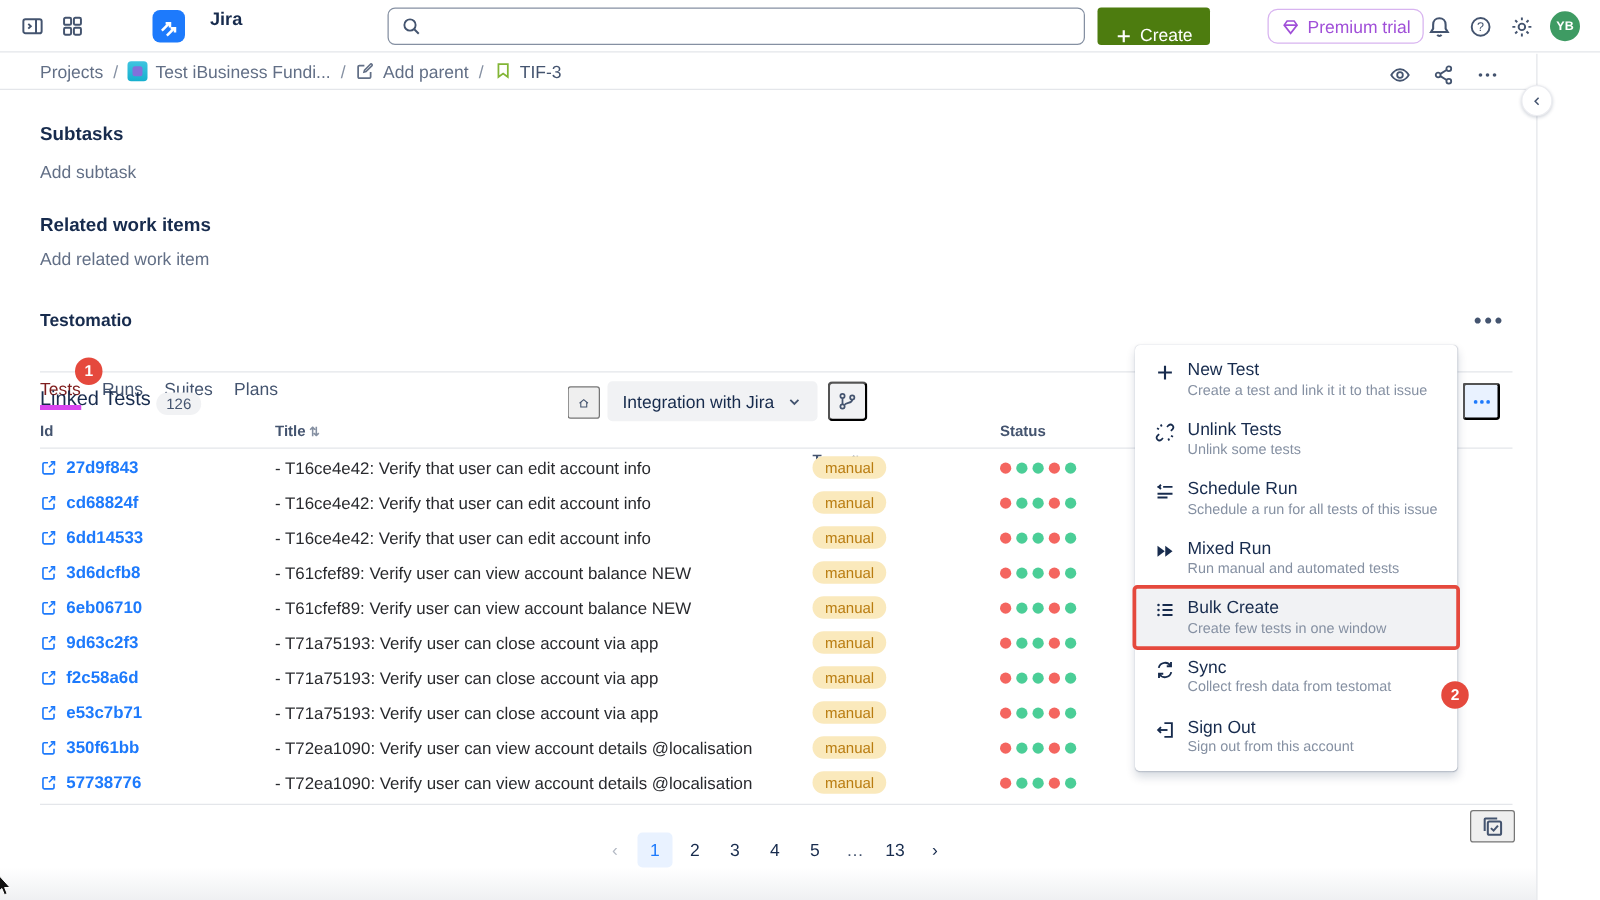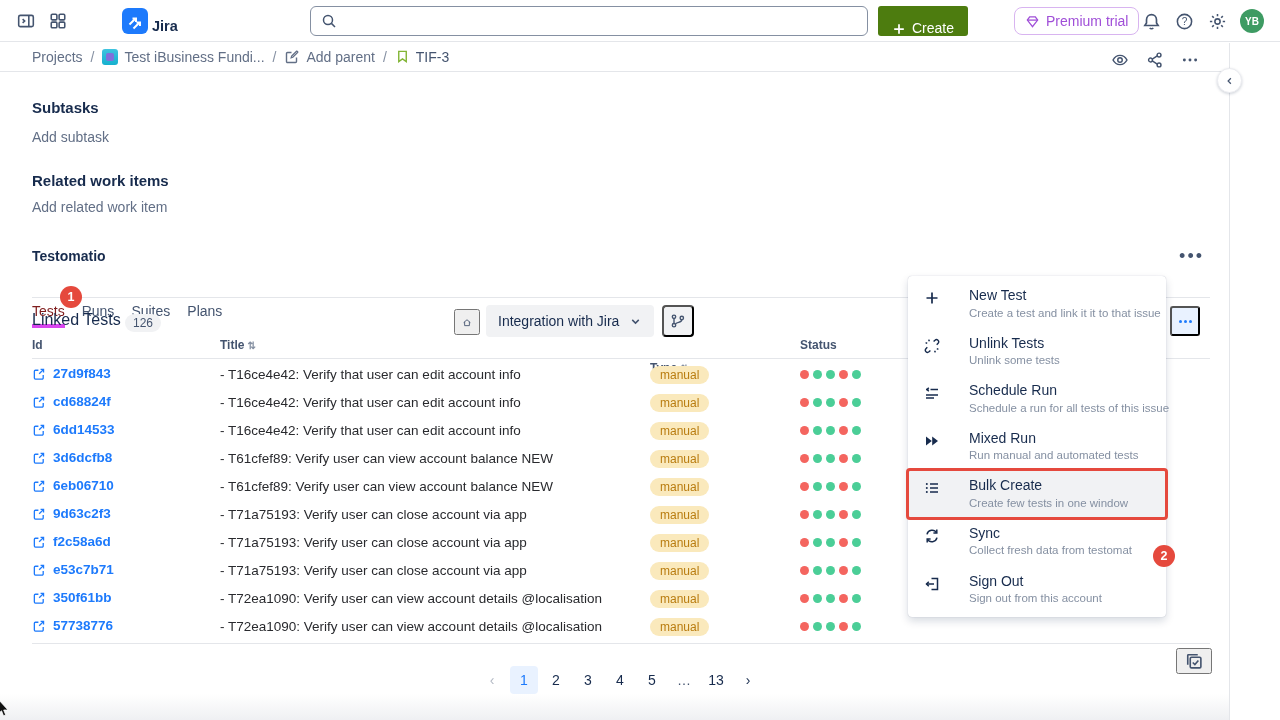--- a/index.html
+++ b/index.html
@@ -5,21 +5,21 @@
   html,body{margin:0;padding:0;background:#fff;}
   .canvas{position:relative;width:1280px;height:720px;background:#fff;overflow:hidden;
           font-family:"Liberation Sans",sans-serif;color:#172B4D;}
   svg{display:block;}
 
   
   .topbar{position:absolute;top:0;left:0;width:1280px;height:42px;background:#fff;
           border-bottom:1px solid #E4E6EA;display:flex;align-items:center;padding-left:10px;box-sizing:border-box;}
   .icon-btn{width:32px;height:32px;display:flex;align-items:center;justify-content:center;
             border-radius:4px;color:#44546F;cursor:pointer;background:none;border:none;}
-  .logo-wrap{display:flex;align-items:flex-end;gap:4px;margin-left:14px;padding-left:34px;}
+  .logo-wrap{display:flex;align-items:flex-start;gap:20px;margin-left:14px;padding-left:34px;}
   .jira-logo{width:26px;height:26px;border-radius:6px;background:#1D7AFC;display:flex;align-items:center;justify-content:center;}
   .app-name{font-weight:bold;font-size:14.5px;color:#172B4D;}
   .search-wrap{position:absolute;left:310px;top:6px;width:558px;height:30px;border:1px solid #8590A2;
                border-radius:6px;display:flex;align-items:center;padding:0 10px;gap:8px;box-sizing:border-box;background:#fff;}
   .search-wrap input{border:none;outline:none;flex:1;font-size:14px;font-family:inherit;color:#172B4D;background:transparent;}
   .search-wrap input::placeholder{color:#626F86;}
   .create-btn{position:absolute;left:878px;top:6px;height:30px;background:#4d7c0f;color:#fff;border:none;
               border-radius:3px;font-size:14px;font-family:inherit;display:flex;align-items:flex-end;gap:6px;
               padding:0 14px;cursor:pointer;}
   .premium-btn{position:absolute;left:1014px;top:7px;height:28px;border:1px solid #D8B4F0;background:#fff;
@@ -96,21 +96,21 @@
   .pg.prev{color:#B3B9C4;}
   .pg.dots{color:#44546F;cursor:default;}
   .footer-shade{position:absolute;left:0;right:51px;bottom:0;height:26px;
                 background:linear-gradient(180deg,rgba(235,236,240,0),rgba(228,230,234,.6));}
 
   .check-btn{position:absolute;left:1176px;top:648px;color:#44546F;cursor:pointer;}
 
   
   .menu{position:absolute;left:908px;top:276px;width:258px;background:#fff;border-radius:4px;
         box-shadow:0 4px 8px rgba(9,30,66,.16),0 0 1px rgba(9,30,66,.3);padding:4px 0;z-index:30;box-sizing:border-box;}
-  .menu-item{display:flex;align-items:flex-start;gap:28px;padding:7px 10px 7px 16px;min-height:32px;cursor:pointer;}
+  .menu-item{display:flex;align-items:flex-start;gap:9px;padding:7px 10px 7px 16px;min-height:32px;cursor:pointer;}
   .mi-icon{width:17px;padding-top:3px;color:#172B4D;flex:none;}
   .mi-title{font-size:14px;color:#172B4D;line-height:1.25;}
   .mi-sub{font-size:11.5px;color:#8590A2;line-height:1.4;white-space:nowrap;}
   .menu-item.highlighted{background:#F1F2F4;outline:3px solid #E5493D;outline-offset:-1px;border-radius:2px;}
 
   
   .ann{position:absolute;width:22px;height:22px;border-radius:50%;background:#E5493D;color:#fff;font-size:12.5px;
        font-weight:bold;display:flex;align-items:center;justify-content:center;z-index:40;}
   .ann1{left:60px;top:286px;}
   .ann2{left:1153px;top:545px;}

